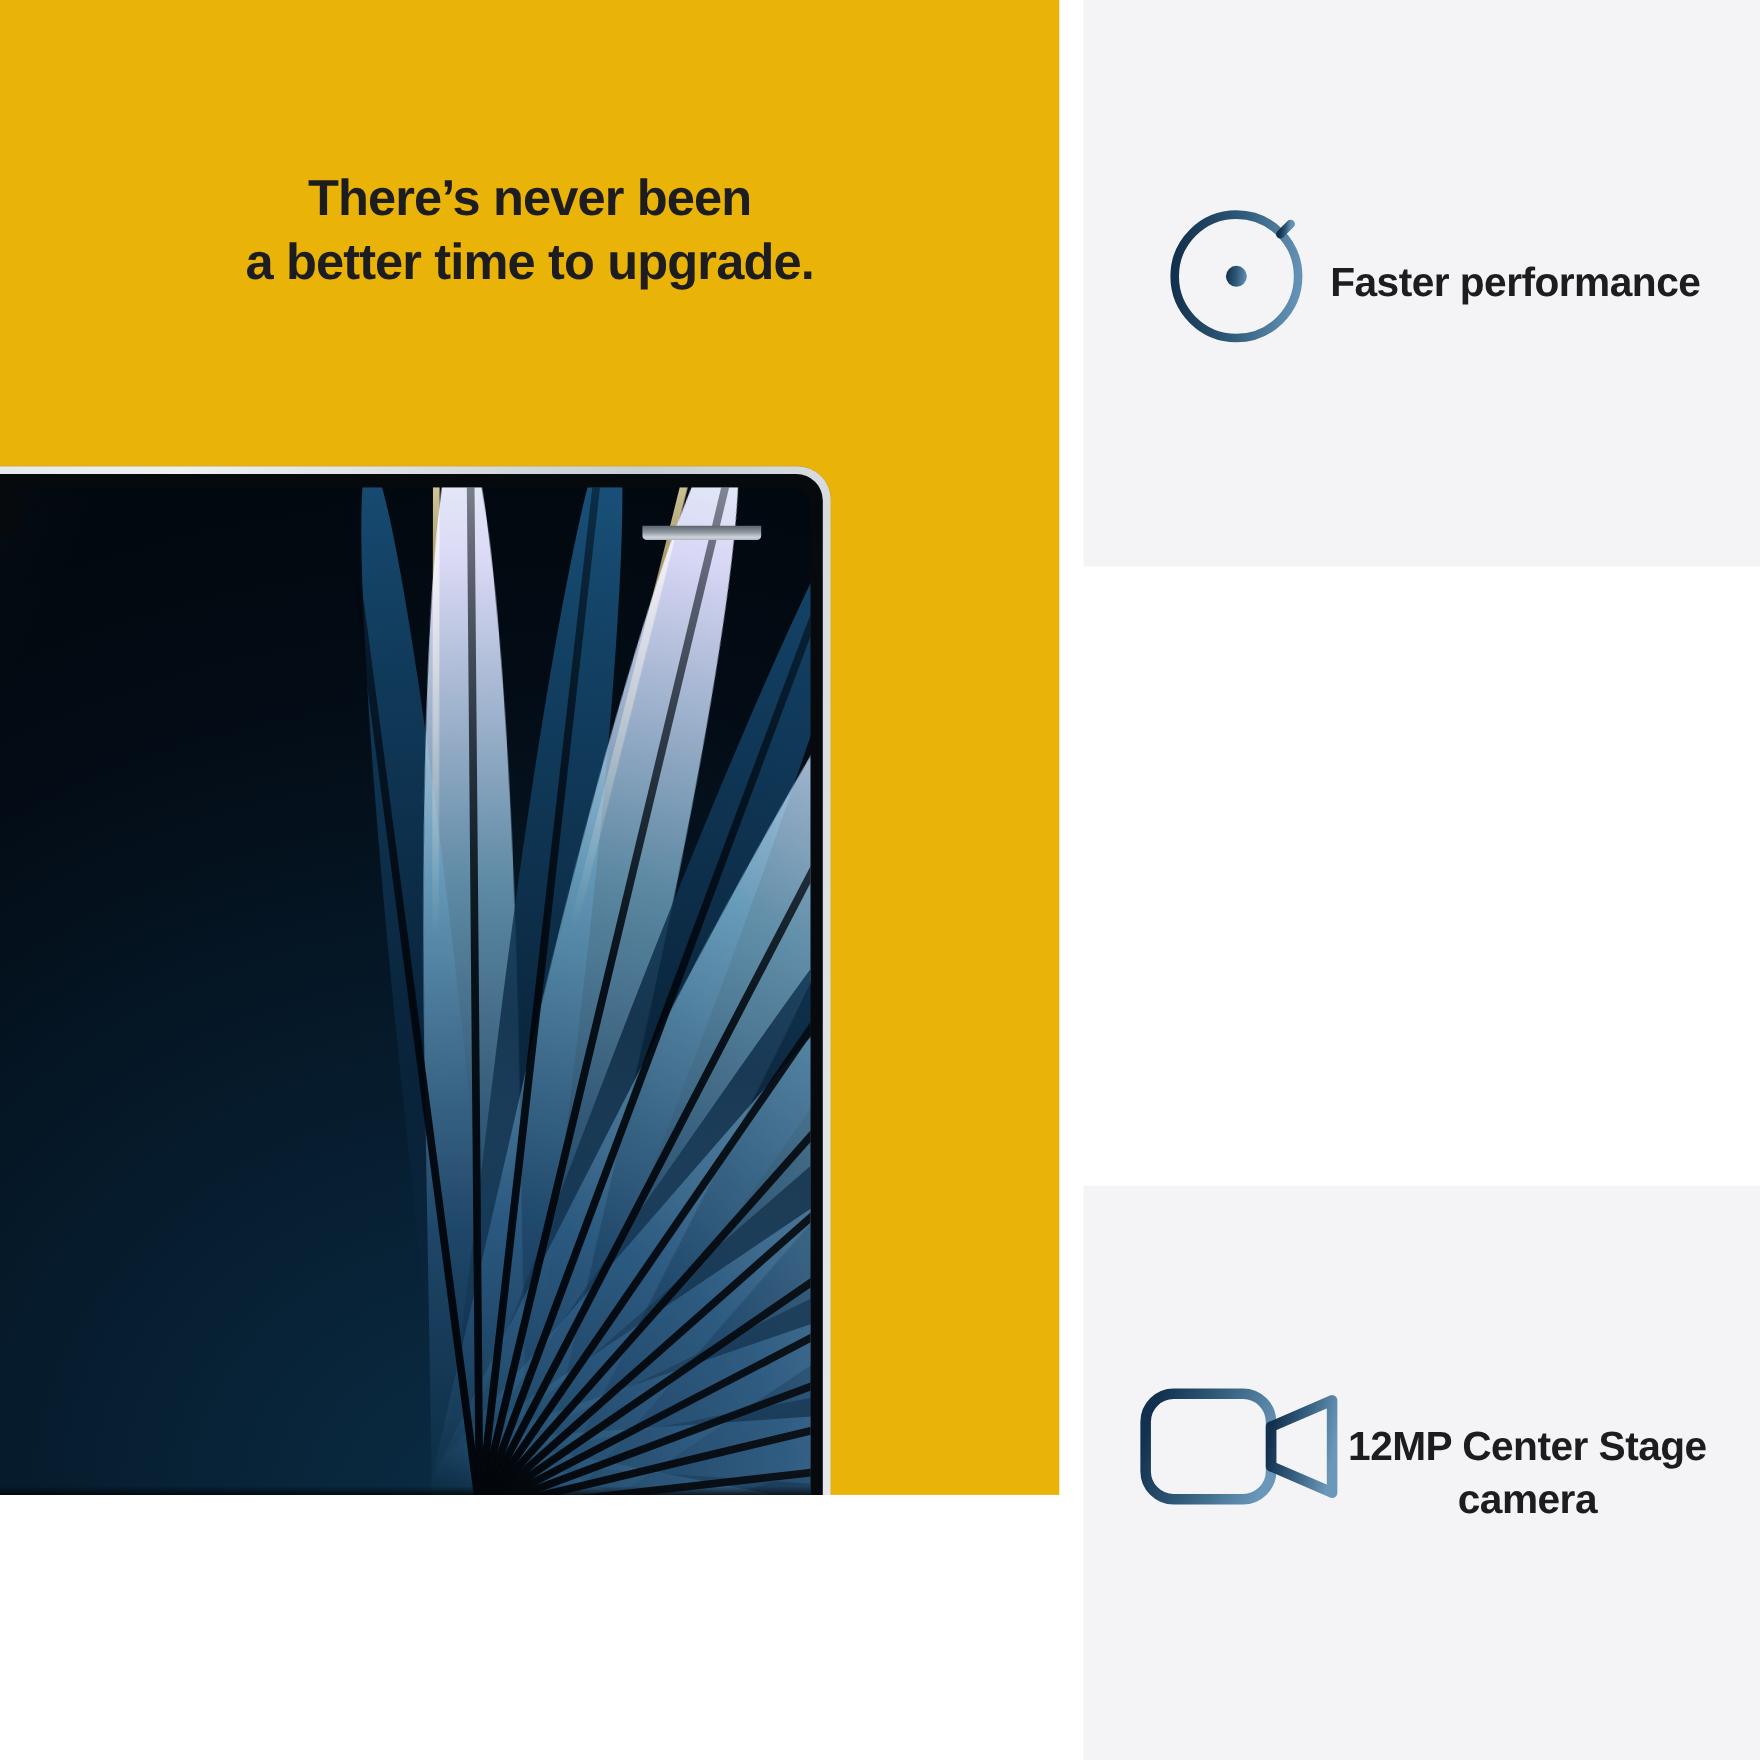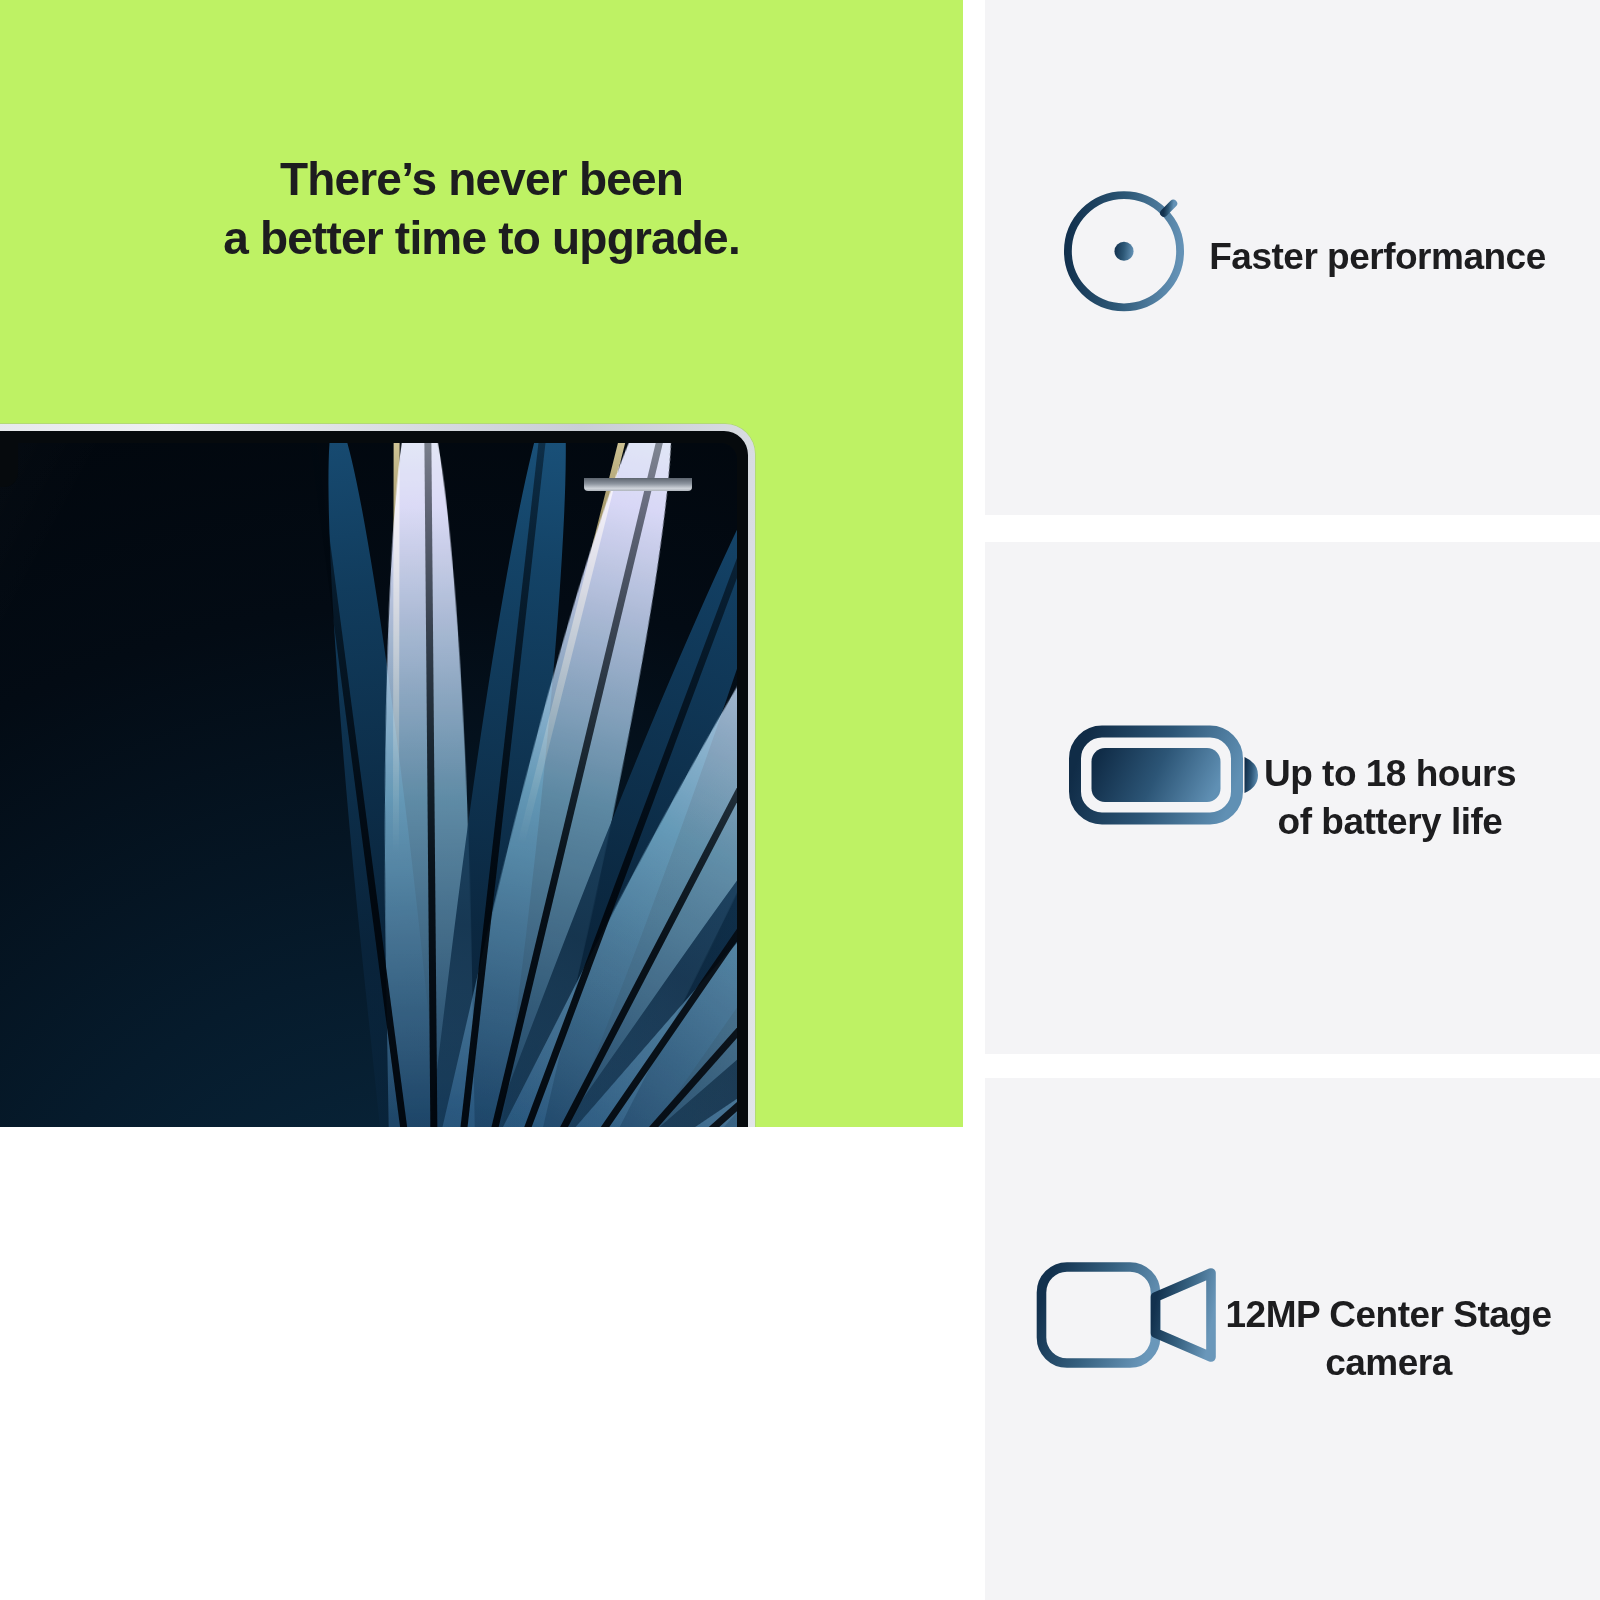--- a/index.html
+++ b/index.html
@@ -18,22 +18,22 @@
     height: 1600px;
     background: #ffffff;
   }
 
   
   .hero-panel {
     position: absolute;
     left: 0;
     top: 0;
     width: 963px;
-    height: 1127px;
-    background: #bef264;
+    height: 1359px;
+    background: #eab308;
     overflow: hidden;
   }
 
   .hero-headline {
     position: absolute;
     left: 0;
     top: 150px;
     width: 963px;
     text-align: center;
     font-size: 46px;
@@ -337,39 +337,20 @@
           <circle cx="50" cy="56" r="33"></circle>
           <line x1="50" y1="14" x2="50" y2="23.5"></line>
           <line x1="79" y1="28" x2="73.5" y2="33.5"></line>
           <line x1="50" y1="33" x2="50" y2="52"></line>
         </g>
         <circle cx="50" cy="56" r="5.6" fill="url(#gradStopwatch)"></circle>
       </svg>
       <div class="card-label">Faster performance</div>
     </div>
 
-    <div class="card" id="card-1">
-      <svg class="card-icon" width="195" height="118" viewBox="0 0 130 78">
-        <defs>
-          <linearGradient id="gradBattery" x1="0" y1="0.4" x2="1" y2="0.6">
-            <stop offset="0%" stop-color="#102c47"></stop>
-            <stop offset="50%" stop-color="#2c5576"></stop>
-            <stop offset="100%" stop-color="#6090b4"></stop>
-          </linearGradient>
-        </defs>
-
-        <rect x="4" y="10" width="108" height="58" rx="18" ry="18" fill="none" stroke="url(#gradBattery)" stroke-width="8"></rect>
-
-        <rect x="15" y="21" width="86" height="36" rx="9" ry="9" fill="url(#gradBattery)"></rect>
-
-        <path d="M117 27 q9 4 9 12 q0 8 -9 12 z" fill="url(#gradBattery)"></path>
-      </svg>
-      <div class="card-label">Up to 18 hours
-of battery life</div>
-    </div>
 
     <div class="card" id="card-2">
       <svg class="card-icon" width="192" height="120" viewBox="0 0 128 80">
         <defs>
           <linearGradient id="gradCamera" x1="0" y1="0.35" x2="1" y2="0.65">
             <stop offset="0%" stop-color="#12314e"></stop>
             <stop offset="48%" stop-color="#35607f"></stop>
             <stop offset="100%" stop-color="#6a97ba"></stop>
           </linearGradient>
         </defs>

